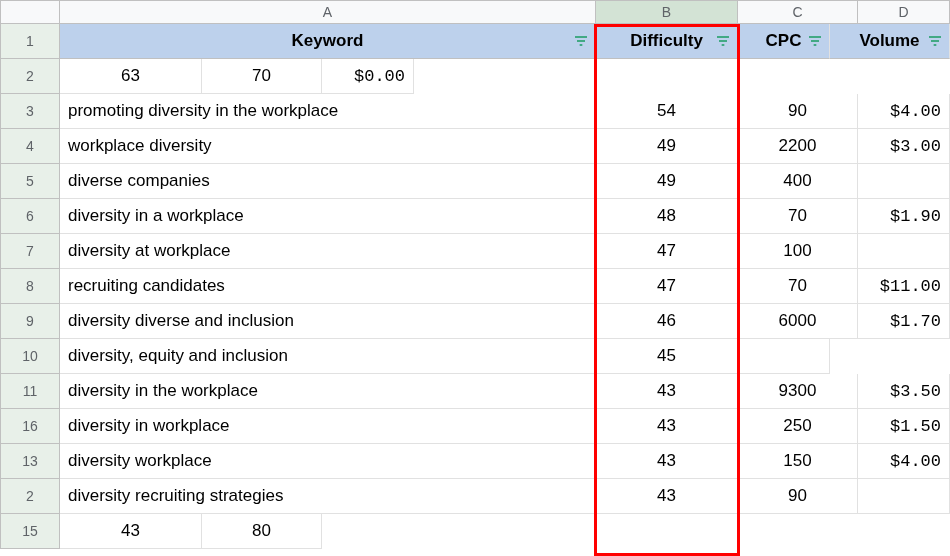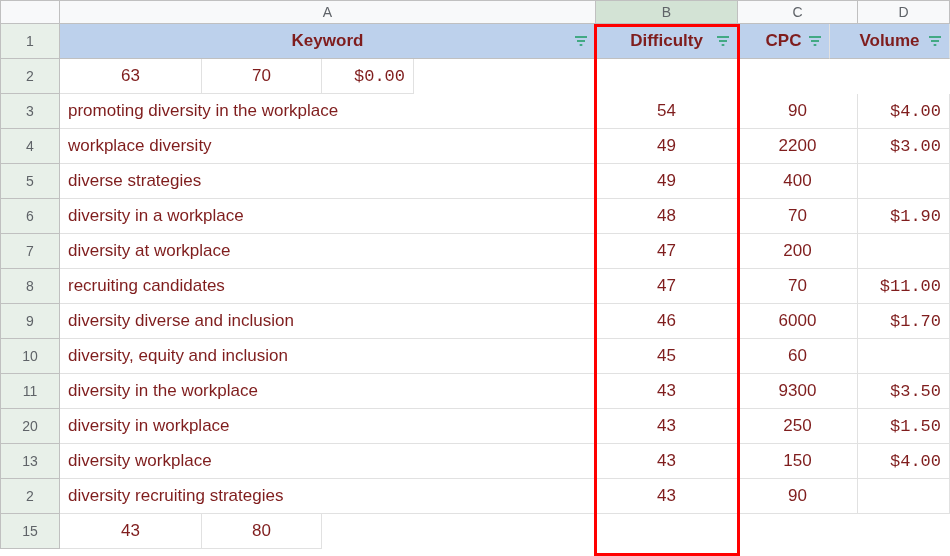--- a/index.html
+++ b/index.html
@@ -57,21 +57,21 @@
     .row-header.part {
       background-color: #e8f0e9;
     }
     .cell {
       border-right: 1px solid #e1e1e1;
       border-bottom: 1px solid #e1e1e1;
       display: flex;
       align-items: center;
       padding: 0 8px;
       font-size: 17px;
-      color: #7f1d1d;
+      color: #000000;
       box-sizing: border-box;
       position: relative;
       background: white;
     }
     .cell.header-cell {
       background-color: #bdd1ec;
       font-weight: bold;
       justify-content: center;
       border-bottom: 1px solid #c0c0c0;
     }
@@ -160,69 +160,68 @@
       </div>
       <div class="row">
         <div class="row-header part">4</div>
         <div class="cell col-a">workplace diversity</div>
         <div class="cell col-b cell-center">49</div>
         <div class="cell col-c cell-center">2200</div>
         <div class="cell col-d cell-right">$3.00</div>
       </div>
       <div class="row">
         <div class="row-header part">5</div>
-        <div class="cell col-a">diverse strategies</div>
+        <div class="cell col-a">diverse companies</div>
         <div class="cell col-b cell-center">49</div>
         <div class="cell col-c cell-center">400</div>
         <div class="cell col-d cell-right"></div>
       </div>
       <div class="row">
         <div class="row-header part">6</div>
         <div class="cell col-a">diversity in a workplace</div>
         <div class="cell col-b cell-center">48</div>
         <div class="cell col-c cell-center">70</div>
         <div class="cell col-d cell-right">$1.90</div>
       </div>
       <div class="row">
         <div class="row-header part">7</div>
         <div class="cell col-a">diversity at workplace</div>
         <div class="cell col-b cell-center">47</div>
-        <div class="cell col-c cell-center">200</div>
+        <div class="cell col-c cell-center">100</div>
         <div class="cell col-d cell-right"></div>
       </div>
       <div class="row">
         <div class="row-header part">8</div>
         <div class="cell col-a">recruiting candidates</div>
         <div class="cell col-b cell-center">47</div>
         <div class="cell col-c cell-center">70</div>
         <div class="cell col-d cell-right">$11.00</div>
       </div>
       <div class="row">
         <div class="row-header part">9</div>
         <div class="cell col-a">diversity diverse and inclusion</div>
         <div class="cell col-b cell-center">46</div>
         <div class="cell col-c cell-center">6000</div>
         <div class="cell col-d cell-right">$1.70</div>
       </div>
       <div class="row">
         <div class="row-header part">10</div>
         <div class="cell col-a">diversity, equity and inclusion</div>
         <div class="cell col-b cell-center">45</div>
-        <div class="cell col-c cell-center">60</div>
         <div class="cell col-d cell-right"></div>
       </div>
       <div class="row">
         <div class="row-header part">11</div>
         <div class="cell col-a">diversity in the workplace</div>
         <div class="cell col-b cell-center">43</div>
         <div class="cell col-c cell-center">9300</div>
         <div class="cell col-d cell-right">$3.50</div>
       </div>
       <div class="row">
-        <div class="row-header part">20</div>
+        <div class="row-header part">16</div>
         <div class="cell col-a">diversity in workplace</div>
         <div class="cell col-b cell-center">43</div>
         <div class="cell col-c cell-center">250</div>
         <div class="cell col-d cell-right">$1.50</div>
       </div>
       <div class="row">
         <div class="row-header part">13</div>
         <div class="cell col-a">diversity workplace</div>
         <div class="cell col-b cell-center">43</div>
         <div class="cell col-c cell-center">150</div>

